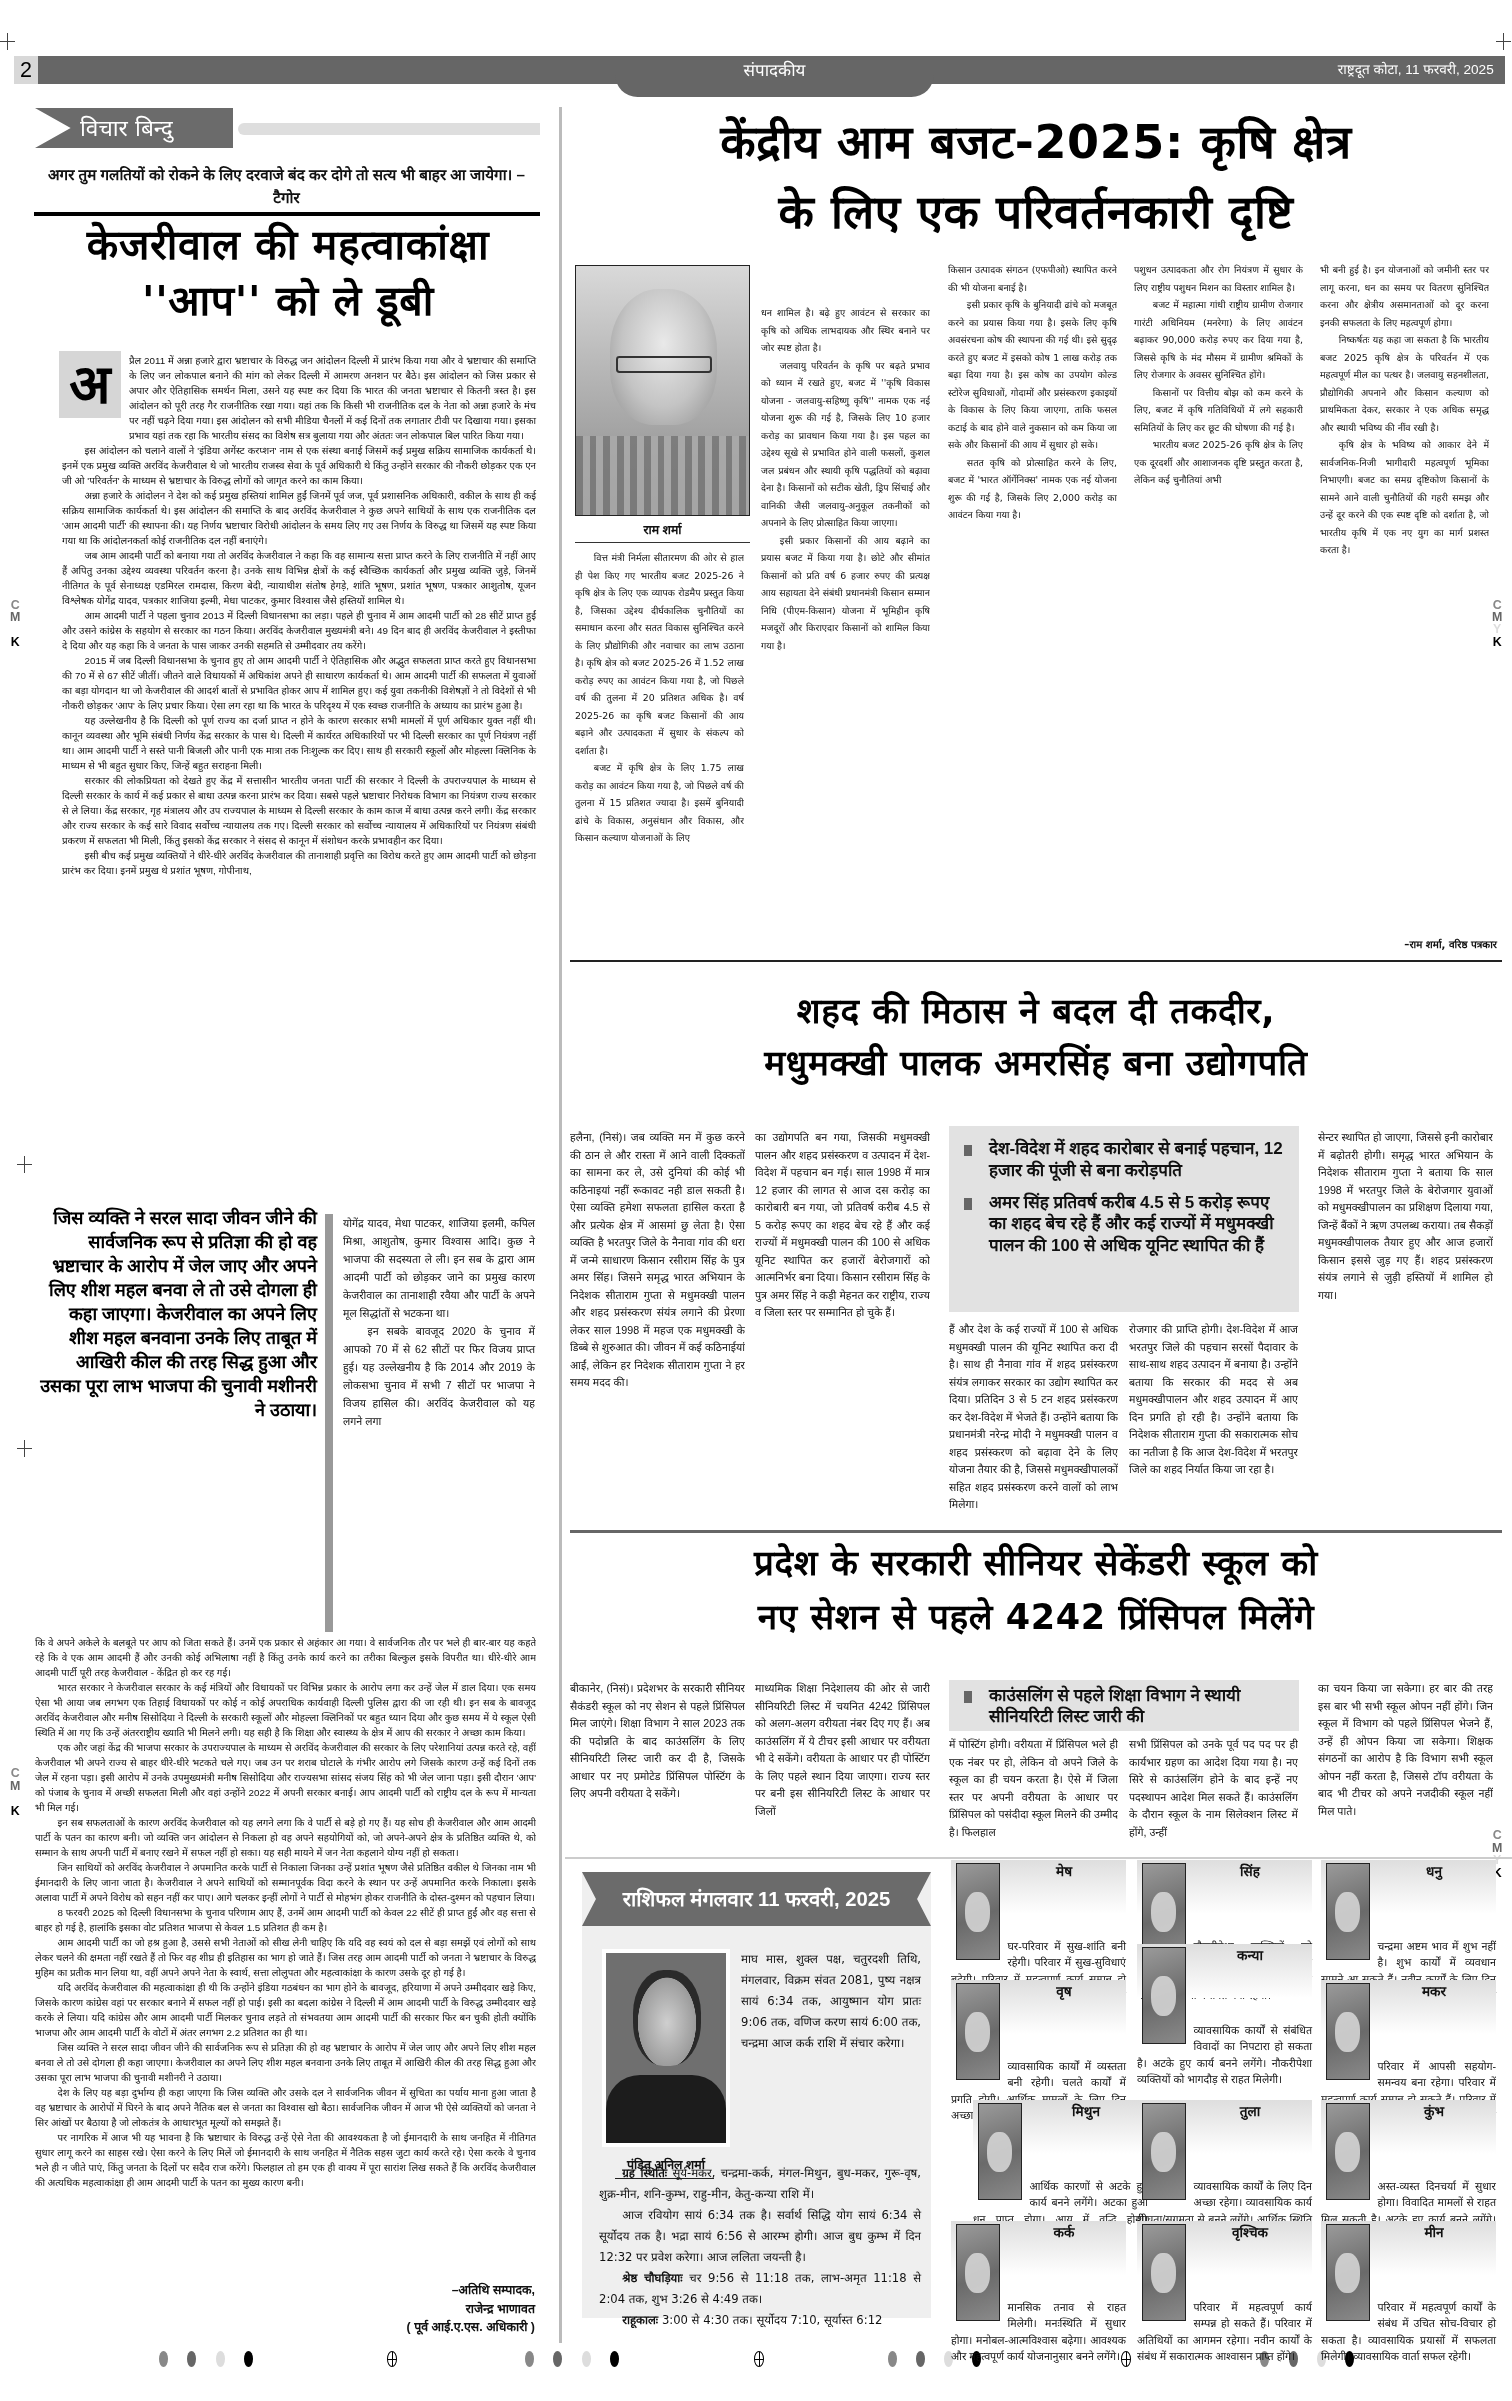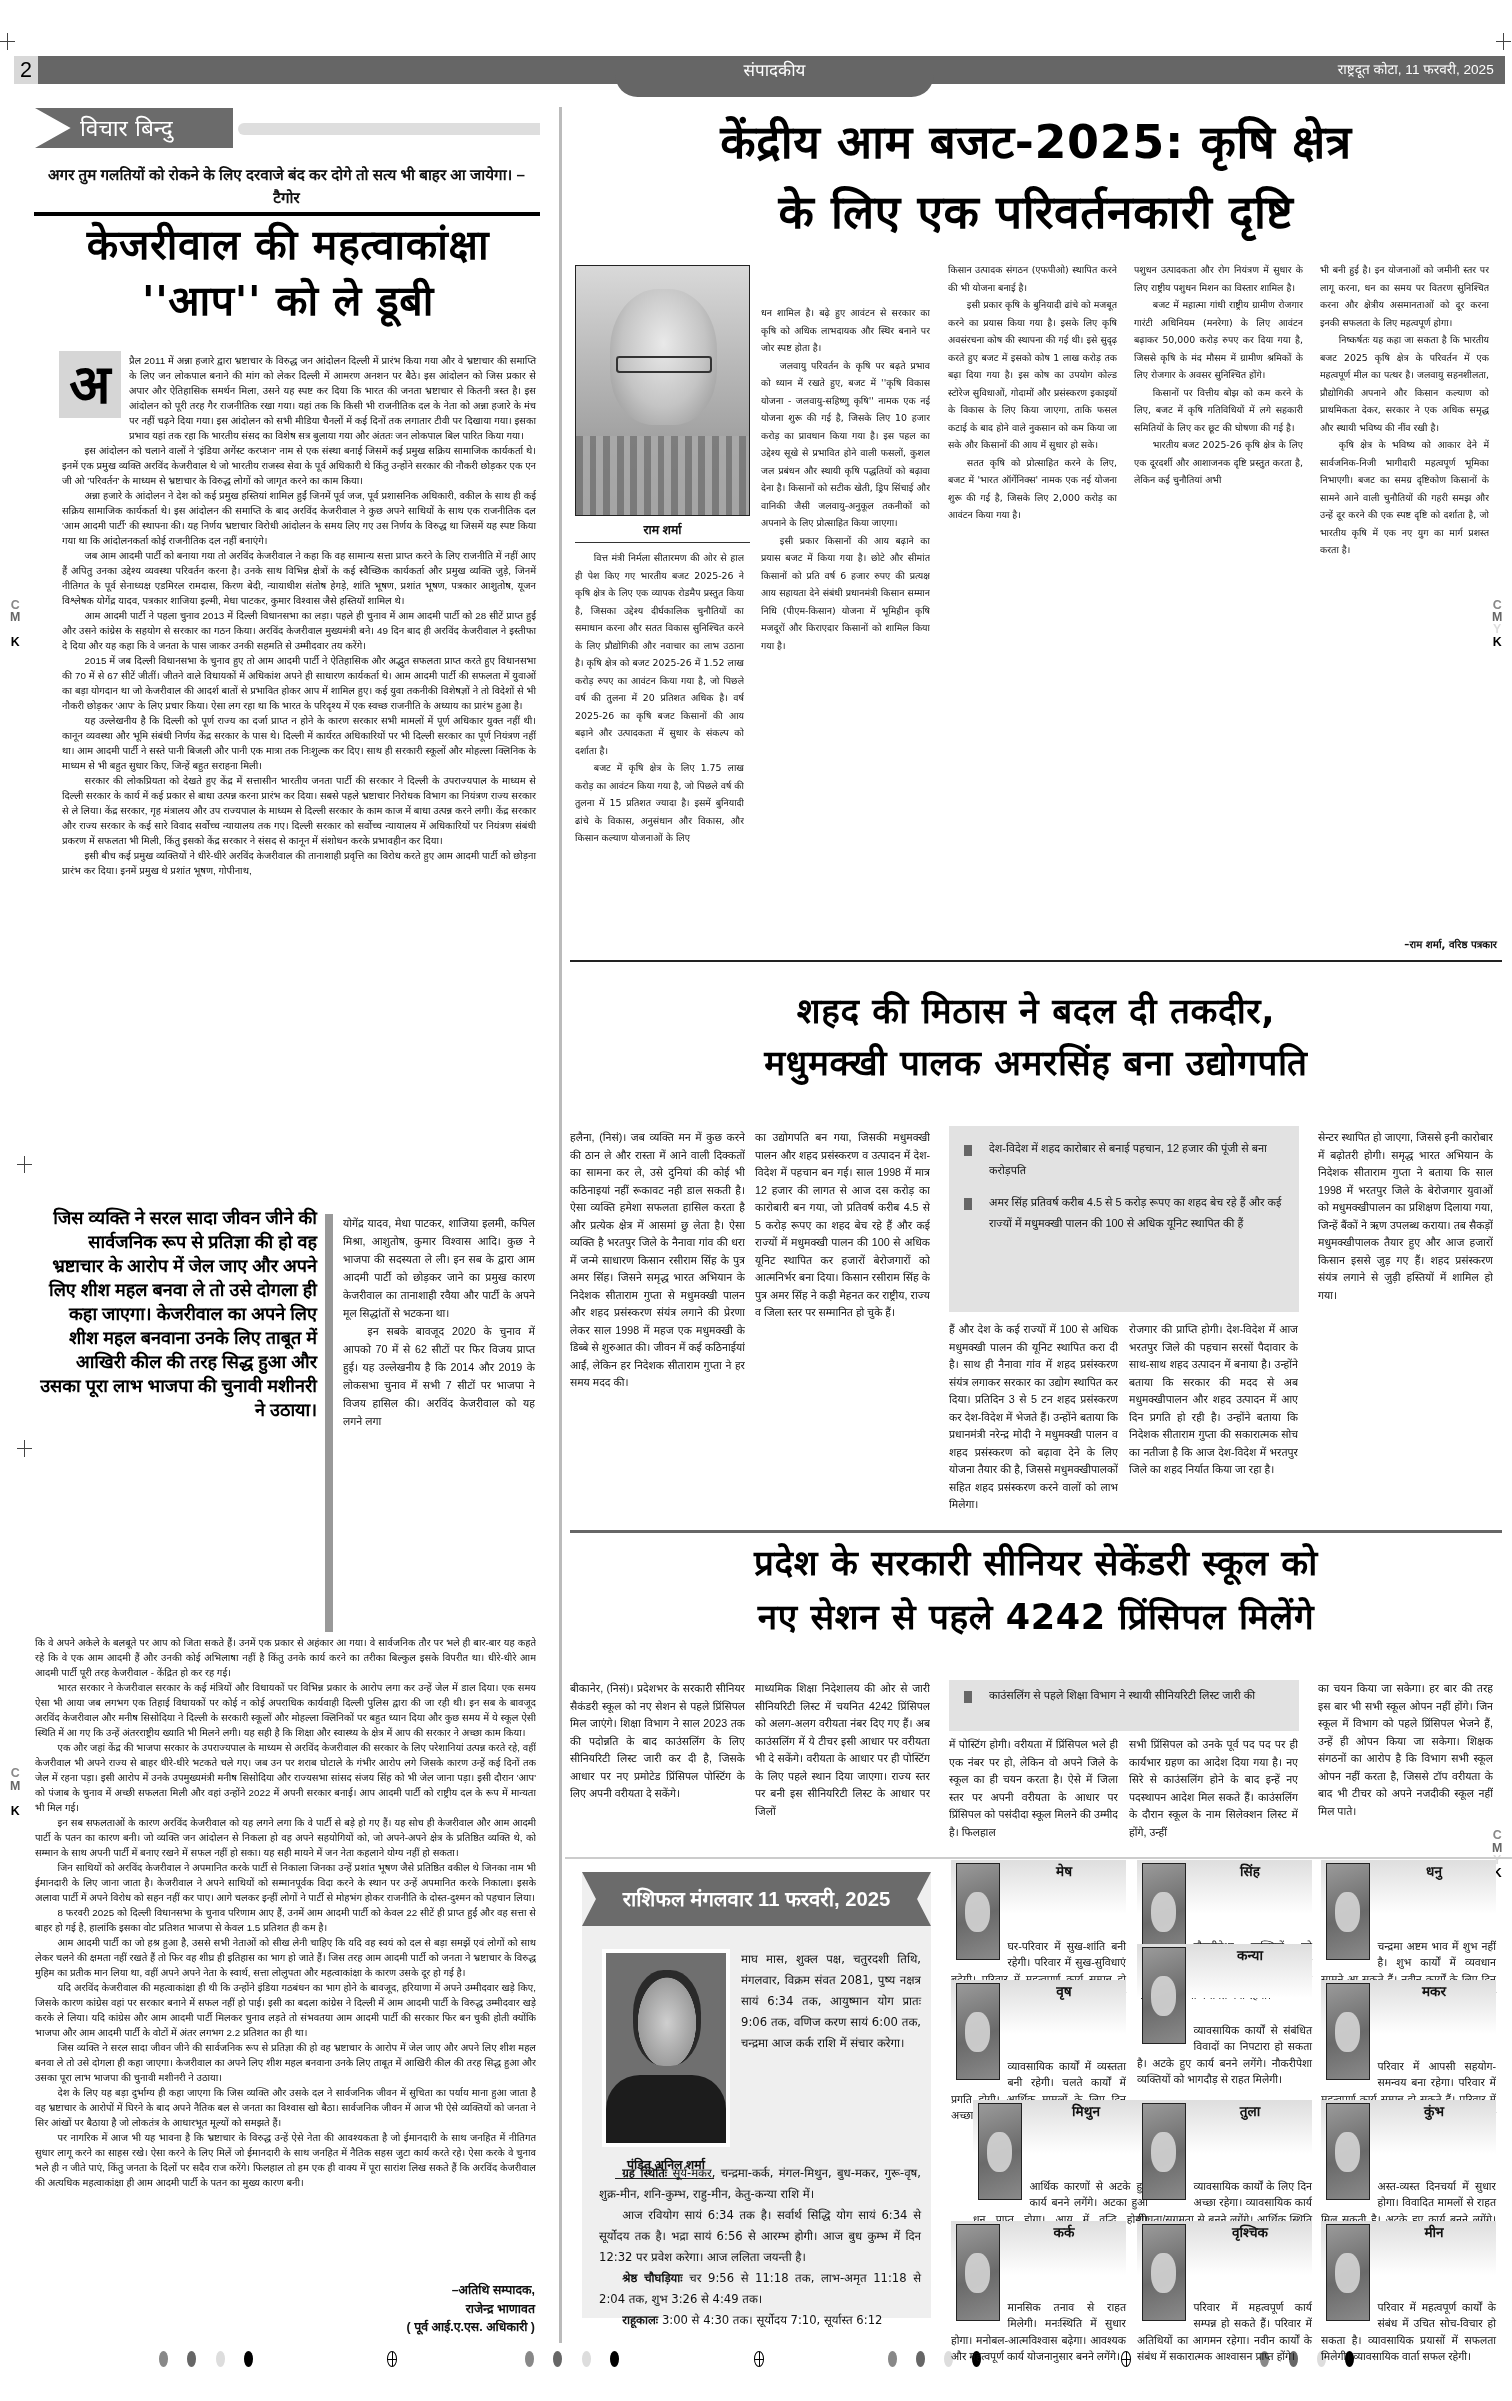--- a/index.html
+++ b/index.html
@@ -50,21 +50,21 @@
   .shirt { position: absolute; left: 0; bottom: 0; width: 175px; height: 79px; background: repeating-linear-gradient(90deg,#777 0 6.8px,#aaa 6.8px 13.6px), #888; opacity: .85; }
   #author-name { left: 575px; top: 521px; width: 175px; text-align: center; font-family: "Liberation Sans", sans-serif; font-weight: bold; font-size: 12.4px; }
   #author-rule { left: 575px; top: 542px; width: 175px; height: 1.1px; background: #333; }
   .bud-col { position: absolute; top: 0; width: 169px; font-family: "DejaVu Sans", sans-serif; font-size: 9.4px; line-height: 17.5px; text-align: justify; }
   .bud-col p { text-indent: 2em; }
   #budget-byline { left: 1333px; top: 937px; width: 164px; text-align: right; font-weight: bold; font-size: 10.2px; }
   #budget-rule { left: 570px; top: 960px; width: 932px; height: 1.7px; background: #222; }
 
   
   #honey-headline { left: 570px; top: 985px; width: 932px; font-size: 35px; line-height: 52px; }
-  .sum-box { position: absolute; background: #e2e2e2; padding: 12.4px 11.3px 5.6px 40px; font-family: "Liberation Sans", sans-serif; font-weight: normal; font-size: 11px; line-height: 21.5px; color: #111; }
+  .sum-box { position: absolute; background: #e2e2e2; padding: 12.4px 11.3px 5.6px 40px; font-family: "Liberation Sans", sans-serif; font-weight: bold; font-size: 17px; line-height: 21.5px; color: #111; }
   .sum-box .item { position: relative; margin-bottom: 10.2px; }
   .sum-box .bullet { position: absolute; left: -25px; top: 6.8px; width: 8px; height: 11.3px; background: #666; }
   #honey-rule { left: 570px; top: 1530px; width: 932px; height: 2.8px; background: #666; }
 
   
   #school-headline { left: 570px; top: 1536px; width: 932px; font-size: 35px; line-height: 54px; }
 
   
   #rashi-sep { left: 565px; top: 1857px; width: 947px; height: 2.3px; background: #ccc; }
   #rashi-box { left: 582px; top: 1872px; width: 349px; height: 446px; background: #efefef; }
@@ -222,21 +222,21 @@
     <p>जलवायु परिवर्तन के कृषि पर बढ़ते प्रभाव को ध्यान में रखते हुए, बजट में ''कृषि विकास योजना - जलवायु-सहिष्णु कृषि'' नामक एक नई योजना शुरू की गई है, जिसके लिए 10 हजार करोड़ का प्रावधान किया गया है। इस पहल का उद्देश्य सूखे से प्रभावित होने वाली फसलों, कुशल जल प्रबंधन और स्थायी कृषि पद्धतियों को बढ़ावा देना है। किसानों को सटीक खेती, ड्रिप सिंचाई और वानिकी जैसी जलवायु-अनुकूल तकनीकों को अपनाने के लिए प्रोत्साहित किया जाएगा।</p>
     <p>इसी प्रकार किसानों की आय बढ़ाने का प्रयास बजट में किया गया है। छोटे और सीमांत किसानों को प्रति वर्ष 6 हजार रुपए की प्रत्यक्ष आय सहायता देने संबंधी प्रधानमंत्री किसान सम्मान निधि (पीएम-किसान) योजना में भूमिहीन कृषि मजदूरों और किराएदार किसानों को शामिल किया गया है।</p>
   </div>
   <div class="bud-col" style="left:373px;height:672px;overflow:hidden;">
     <p style="text-indent:0">किसान उत्पादक संगठन (एफपीओ) स्थापित करने की भी योजना बनाई है।</p>
     <p>इसी प्रकार कृषि के बुनियादी ढांचे को मजबूत करने का प्रयास किया गया है। इसके लिए कृषि अवसंरचना कोष की स्थापना की गई थी। इसे सुदृढ़ करते हुए बजट में इसको कोष 1 लाख करोड़ तक बढ़ा दिया गया है। इस कोष का उपयोग कोल्ड स्टोरेज सुविधाओं, गोदामों और प्रसंस्करण इकाइयों के विकास के लिए किया जाएगा, ताकि फसल कटाई के बाद होने वाले नुकसान को कम किया जा सके और किसानों की आय में सुधार हो सके।</p>
     <p>सतत कृषि को प्रोत्साहित करने के लिए, बजट में 'भारत ऑर्गेनिक्स' नामक एक नई योजना शुरू की गई है, जिसके लिए 2,000 करोड़ का आवंटन किया गया है।</p>
   </div>
   <div class="bud-col" style="left:559px;height:672px;overflow:hidden;">
     <p style="text-indent:0">पशुधन उत्पादकता और रोग नियंत्रण में सुधार के लिए राष्ट्रीय पशुधन मिशन का विस्तार शामिल है।</p>
-    <p>बजट में महात्मा गांधी राष्ट्रीय ग्रामीण रोजगार गारंटी अधिनियम (मनरेगा) के लिए आवंटन बढ़ाकर 50,000 करोड़ रुपए कर दिया गया है, जिससे कृषि के मंद मौसम में ग्रामीण श्रमिकों के लिए रोजगार के अवसर सुनिश्चित होंगे।</p>
+    <p>बजट में महात्मा गांधी राष्ट्रीय ग्रामीण रोजगार गारंटी अधिनियम (मनरेगा) के लिए आवंटन बढ़ाकर 90,000 करोड़ रुपए कर दिया गया है, जिससे कृषि के मंद मौसम में ग्रामीण श्रमिकों के लिए रोजगार के अवसर सुनिश्चित होंगे।</p>
     <p>किसानों पर वित्तीय बोझ को कम करने के लिए, बजट में कृषि गतिविधियों में लगे सहकारी समितियों के लिए कर छूट की घोषणा की गई है।</p>
     <p>भारतीय बजट 2025-26 कृषि क्षेत्र के लिए एक दूरदर्शी और आशाजनक दृष्टि प्रस्तुत करता है, लेकिन कई चुनौतियां अभी</p>
   </div>
   <div class="bud-col" style="left:745px;height:672px;overflow:hidden;">
     <p style="text-indent:0">भी बनी हुई है। इन योजनाओं को जमीनी स्तर पर लागू करना, धन का समय पर वितरण सुनिश्चित करना और क्षेत्रीय असमानताओं को दूर करना इनकी सफलता के लिए महत्वपूर्ण होगा।</p>
     <p>निष्कर्षतः यह कहा जा सकता है कि भारतीय बजट 2025 कृषि क्षेत्र के परिवर्तन में एक महत्वपूर्ण मील का पत्थर है। जलवायु सहनशीलता, प्रौद्योगिकी अपनाने और किसान कल्याण को प्राथमिकता देकर, सरकार ने एक अधिक समृद्ध और स्थायी भविष्य की नींव रखी है।</p>
     <p>कृषि क्षेत्र के भविष्य को आकार देने में सार्वजनिक-निजी भागीदारी महत्वपूर्ण भूमिका निभाएगी। बजट का समग्र दृष्टिकोण किसानों के सामने आने वाली चुनौतियों की गहरी समझ और उन्हें दूर करने की एक स्पष्ट दृष्टि को दर्शाता है, जो भारतीय कृषि में एक नए युग का मार्ग प्रशस्त करता है।</p>
   </div>
 </div>
 <div id="budget-byline" class="abs">–राम शर्मा, वरिष्ठ पत्रकार</div>

